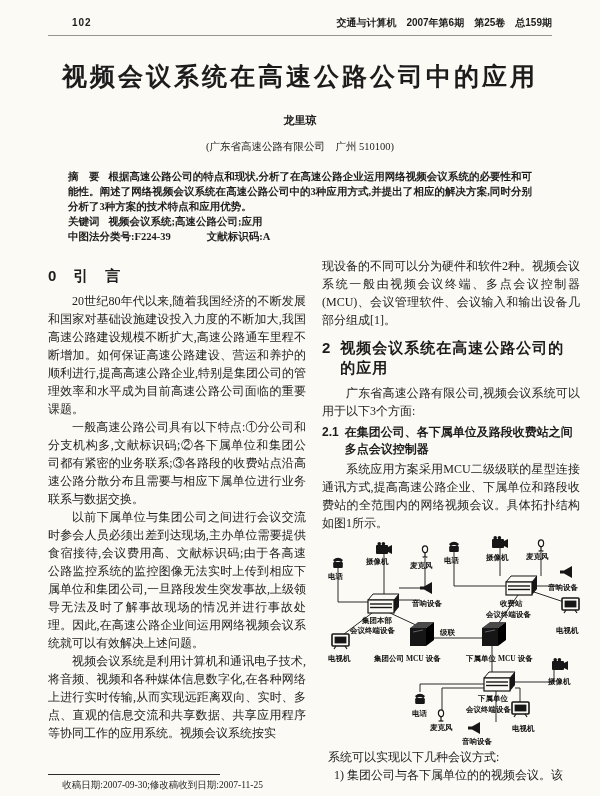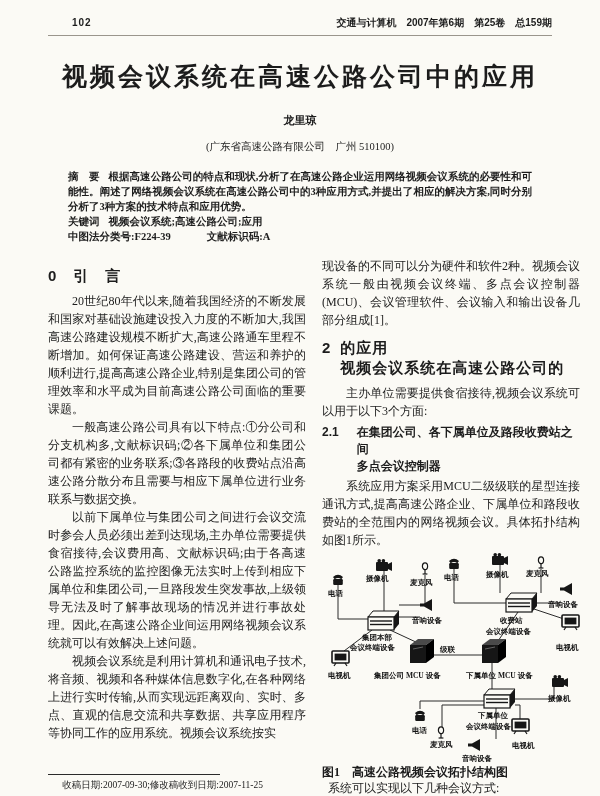--- a/index.html
+++ b/index.html
@@ -24,21 +24,21 @@
   .gap2{margin-left:36px;}
   .columns{display:flex;gap:16px;margin-top:13px;flex:1;min-height:0;}
   .col{width:258px;flex:0 0 258px;overflow:hidden;display:flex;flex-direction:column;}
   .col p{font-size:12px;line-height:18px;text-align:justify;text-indent:2em;margin:0;}
   .col p.noindent{text-indent:0;}
   .col h2{font-family:Liberation Sans, sans-serif;font-size:15px;
     font-weight:bold;margin:9px 0 6px;letter-spacing:1px;line-height:20px;}
   .sec2{display:flex;gap:9px;}
   .secline{display:block;}
   .col h3{font-family:"Liberation Sans","DejaVu Sans",sans-serif;font-size:12px;
-    font-weight:bold;margin:4px 0 2px;line-height:17px;display:flex;gap:18px;}
+    font-weight:bold;margin:4px 0 2px;line-height:17px;display:flex;gap:6px;}
   .footnote{margin-top:auto;padding-bottom:4px;}
   .footnote-rule{width:172px;border-top:1px solid #2b2b2b;margin-bottom:4px;}
   .fn{font-size:9.5px !important;text-indent:1.5em !important;line-height:13px !important;}
   .figure{position:relative;width:262px;height:212px;margin-top:4px;flex:0 0 auto;}
   .fig-svg{position:absolute;left:0;top:0;}
   .flabel{position:absolute;font-size:7.5px;line-height:9px;white-space:nowrap;
     font-weight:bold;color:#141414;}
   .caption{text-align:center;font-size:10.5px;font-weight:bold;margin:2px 0 3px;
     text-indent:0 !important;line-height:14px !important;flex:0 0 auto;}
   .ri1{text-indent:0.5em !important;}
@@ -77,25 +77,25 @@
         <div class="footnote-rule"></div>
         <p class="fn">收稿日期:2007-09-30;修改稿收到日期:2007-11-25</p>
       </div>
     </div>
 
     <div class="col">
       <p class="noindent">现设备的不同可以分为硬件和软件2种。视频会议系统一般由视频会议终端、多点会议控制器(MCU)、会议管理软件、会议输入和输出设备几部分组成[1]。</p>
       <h2 class="sec2">
         <span>2</span>
         <span>
+          <span class="secline">视频会议系统在高速公路公司的</span>
           <span class="secline">的应用</span>
-          <span class="secline">视频会议系统在高速公路公司的</span>
         </span>
       </h2>
-      <p>主办单位需要提供食宿接待,视频会议系统可以用于以下3个方面:</p>
+      <p>广东省高速公路有限公司,视频会议系统可以用于以下3个方面:</p>
       <h3>
         <span>2.1</span>
         <span>
           <span class="secline">在集团公司、各下属单位及路段收费站之间</span>
           <span class="secline">多点会议控制器</span>
         </span>
       </h3>
       <p>系统应用方案采用MCU二级级联的星型连接通讯方式,提高高速公路企业、下属单位和路段收费站的全范围内的网络视频会议。具体拓扑结构如图1所示。</p>
 
       <div class="figure">
@@ -208,19 +208,18 @@
 
         <span class="flabel" style="left:226px;top:141px">摄像机</span>
         <span class="flabel" style="left:156px;top:158px">下属单位</span>
         <span class="flabel" style="left:144px;top:169px">会议终端设备</span>
         <span class="flabel" style="left:90px;top:173px">电话</span>
         <span class="flabel" style="left:108px;top:187px">麦克风</span>
         <span class="flabel" style="left:140px;top:201px">音响设备</span>
         <span class="flabel" style="left:190px;top:188px">电视机</span>
       </div>
 
-      <p class="caption">图1　高速公路视频会议拓扑结构图</p>
       <p class="ri1">系统可以实现以下几种会议方式:</p>
       <p class="ri2">1) 集团公司与各下属单位的的视频会议。该</p>
     </div>
 
   </div>
 </div>
 
 </body></html>

